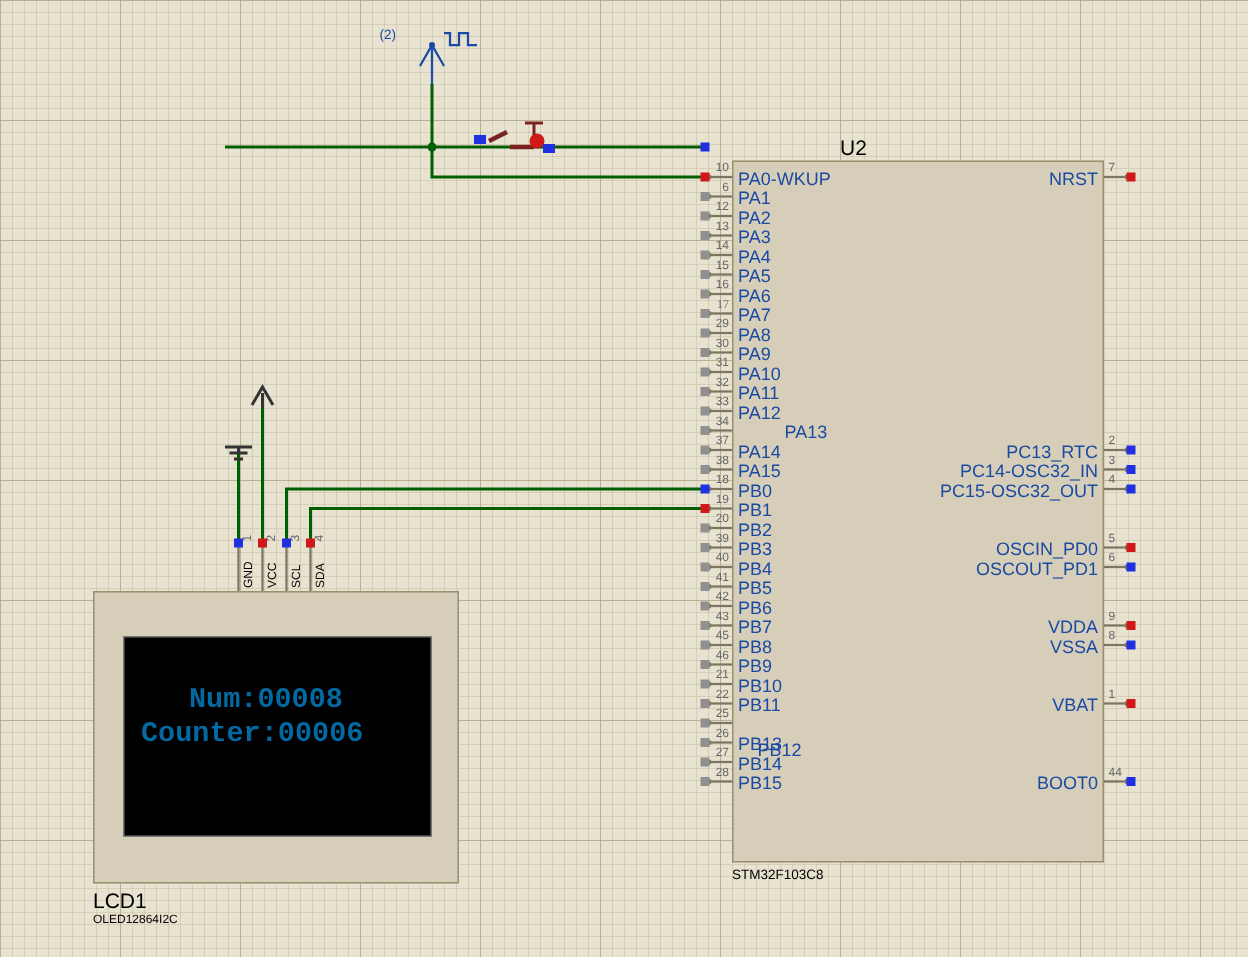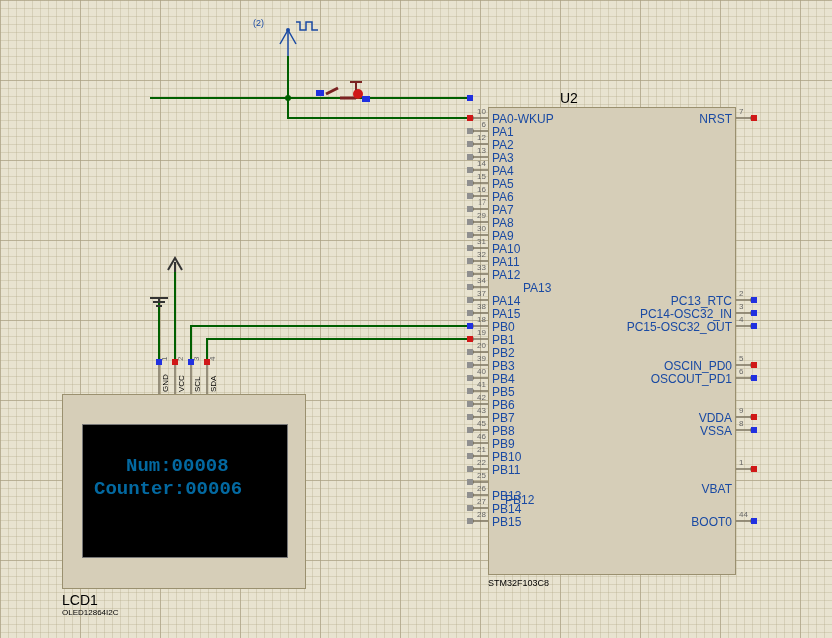--- a/index.html
+++ b/index.html
@@ -194,21 +194,21 @@
     <div class="pin-label" style="right: 100px; top: 320px;">PC15-OSC32_OUT</div>
     <div class="pin-num" style="left: 739px; top: 354px; width: 14px; text-align: left;">5</div>
     <div class="pin-label" style="right: 100px; top: 359px;">OSCIN_PD0</div>
     <div class="pin-num" style="left: 739px; top: 367px; width: 14px; text-align: left;">6</div>
     <div class="pin-label" style="right: 100px; top: 372px;">OSCOUT_PD1</div>
     <div class="pin-num" style="left: 739px; top: 406px; width: 14px; text-align: left;">9</div>
     <div class="pin-label" style="right: 100px; top: 411px;">VDDA</div>
     <div class="pin-num" style="left: 739px; top: 419px; width: 14px; text-align: left;">8</div>
     <div class="pin-label" style="right: 100px; top: 424px;">VSSA</div>
     <div class="pin-num" style="left: 739px; top: 458px; width: 14px; text-align: left;">1</div>
-    <div class="pin-label" style="right: 100px; top: 463px; margin-top: 19px;">VBAT</div>
+    <div class="pin-label" style="right: 100px; top: 463px;">VBAT</div>
     <div class="pin-num" style="left: 739px; top: 510px; width: 14px; text-align: left;">44</div>
     <div class="pin-label" style="right: 100px; top: 515px;">BOOT0</div>
   </div>
 
 <div class="sig-label" style="left:253px; top:18px;">(2)</div>
 
 <svg width="832" height="638">
 
   <g id="left-stubs">
       <line x1="470" x2="488" y1="118" y2="118" class="pin-stub"></line>

